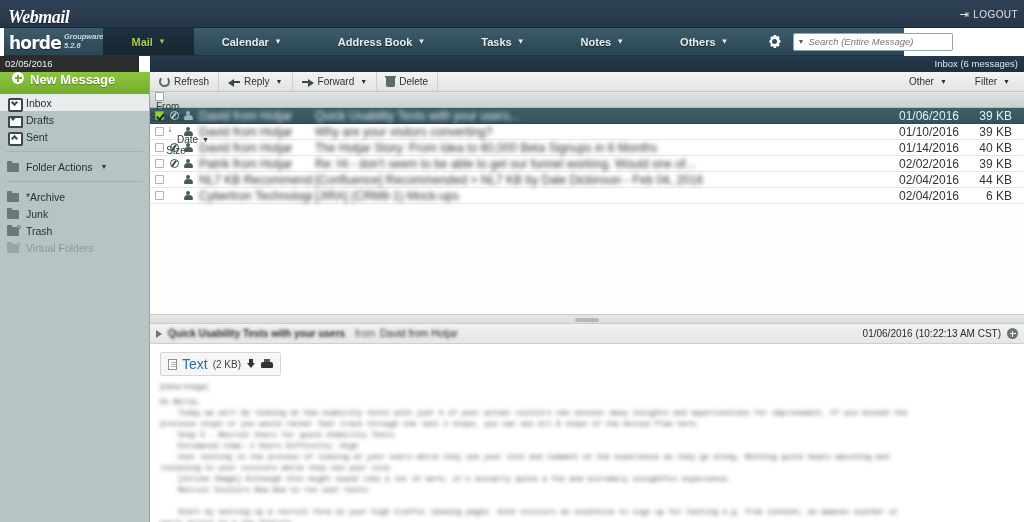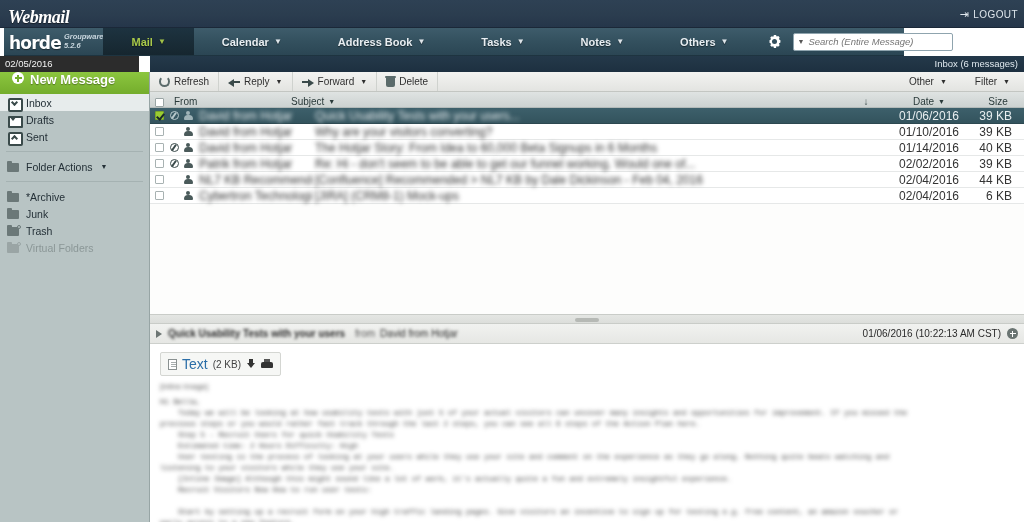--- a/index.html
+++ b/index.html
@@ -256,24 +256,24 @@
     content: ""; position: absolute; left: 0; top: 2px;
     width: 9px; height: 9px; background: #5b6b6b; border-radius: 0 0 2px 2px;
   }
   .ico-trash::after {
     content: ""; position: absolute; left: -1px; top: 0;
     width: 11px; height: 2px; background: #5b6b6b; border-radius: 1px;
   }
 
   
   .colhead {
-    height: 16px; display: flex; align-items: flex-end;
+    height: 16px; display: flex; align-items: flex-start;
     background: linear-gradient(180deg, #dfe3e2 0%, #ccd2d1 100%);
     border-bottom: 1px solid #b3bab9;
-    font-size: 10px; color: #2a3a3a;
+    font-size: 10px; color: #2a3a3a; flex-direction: column;
   }
   .ch-check { width: 18px; display: flex; justify-content: center; }
   .ch-chk-box {
     width: 9px; height: 9px; background: #fff;
     border: 1px solid #9aa5a5; border-radius: 1px;
   }
   .ch-from { width: 123px; padding-left: 6px; }
   .ch-subject { flex: 1; display: flex; align-items: center; gap: 4px; }
   .ch-sortarrow { width: 40px; text-align: center; font-size: 10px; color: #3a4a4a; }
   .ch-date { width: 86px; text-align: center; display: flex; align-items: center; justify-content: center; gap: 4px; }

